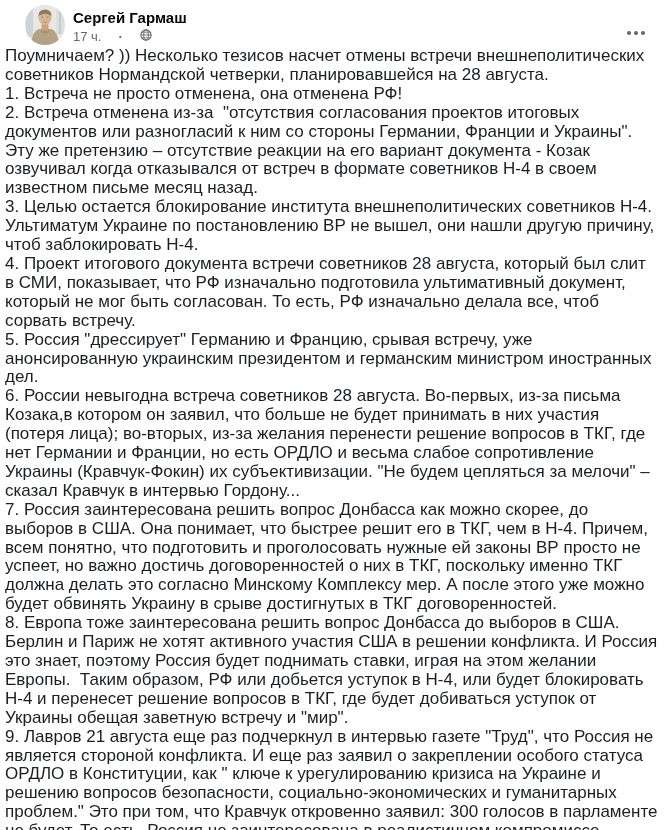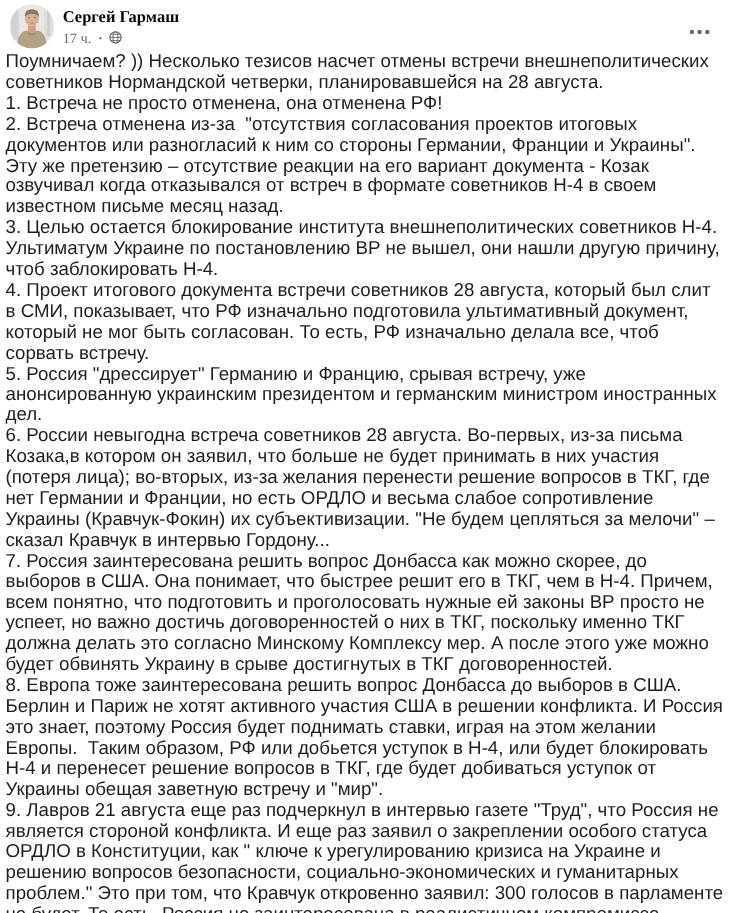--- a/index.html
+++ b/index.html
@@ -9,46 +9,45 @@
     background: #ffffff;
     font-family: "Liberation Sans", sans-serif;
     color: #050505;
     overflow: hidden;
   }
   .post { width: 666px; height: 830px; background: #ffffff; }
 
   
   .header {
     display: flex;
-    align-items: center;
-    padding: 3px 14px 0 9px;
+    align-items: flex-end;
+    padding: 3px 14px 0 25px;
     height: 45px;
     box-sizing: border-box;
-    font-family: Liberation Serif, serif;
   }
   .avatar {
     width: 40px; height: 40px;
     border-radius: 50%;
     overflow: hidden;
     flex: 0 0 40px;
     cursor: pointer;
     background: #e7e6e2;
   }
   .header-text { margin-left: 8px; flex: 1 1 auto; padding-top: 2px; }
   .author {
     font-size: 15px;
     font-weight: 700;
     color: #050505;
     line-height: 19px;
     cursor: pointer;
   }
   .meta {
     display: flex;
     align-items: center;
-    gap: 6px;
+    gap: 17px;
     font-size: 13px;
     color: #65676b;
     line-height: 16px;
     margin-top: 1px;
   }
   .meta .sep { font-weight: 700; }
   .globe { display: inline-block; margin-top: 1px; }
 
   .menu-btn {
     width: 32px; height: 24px;

